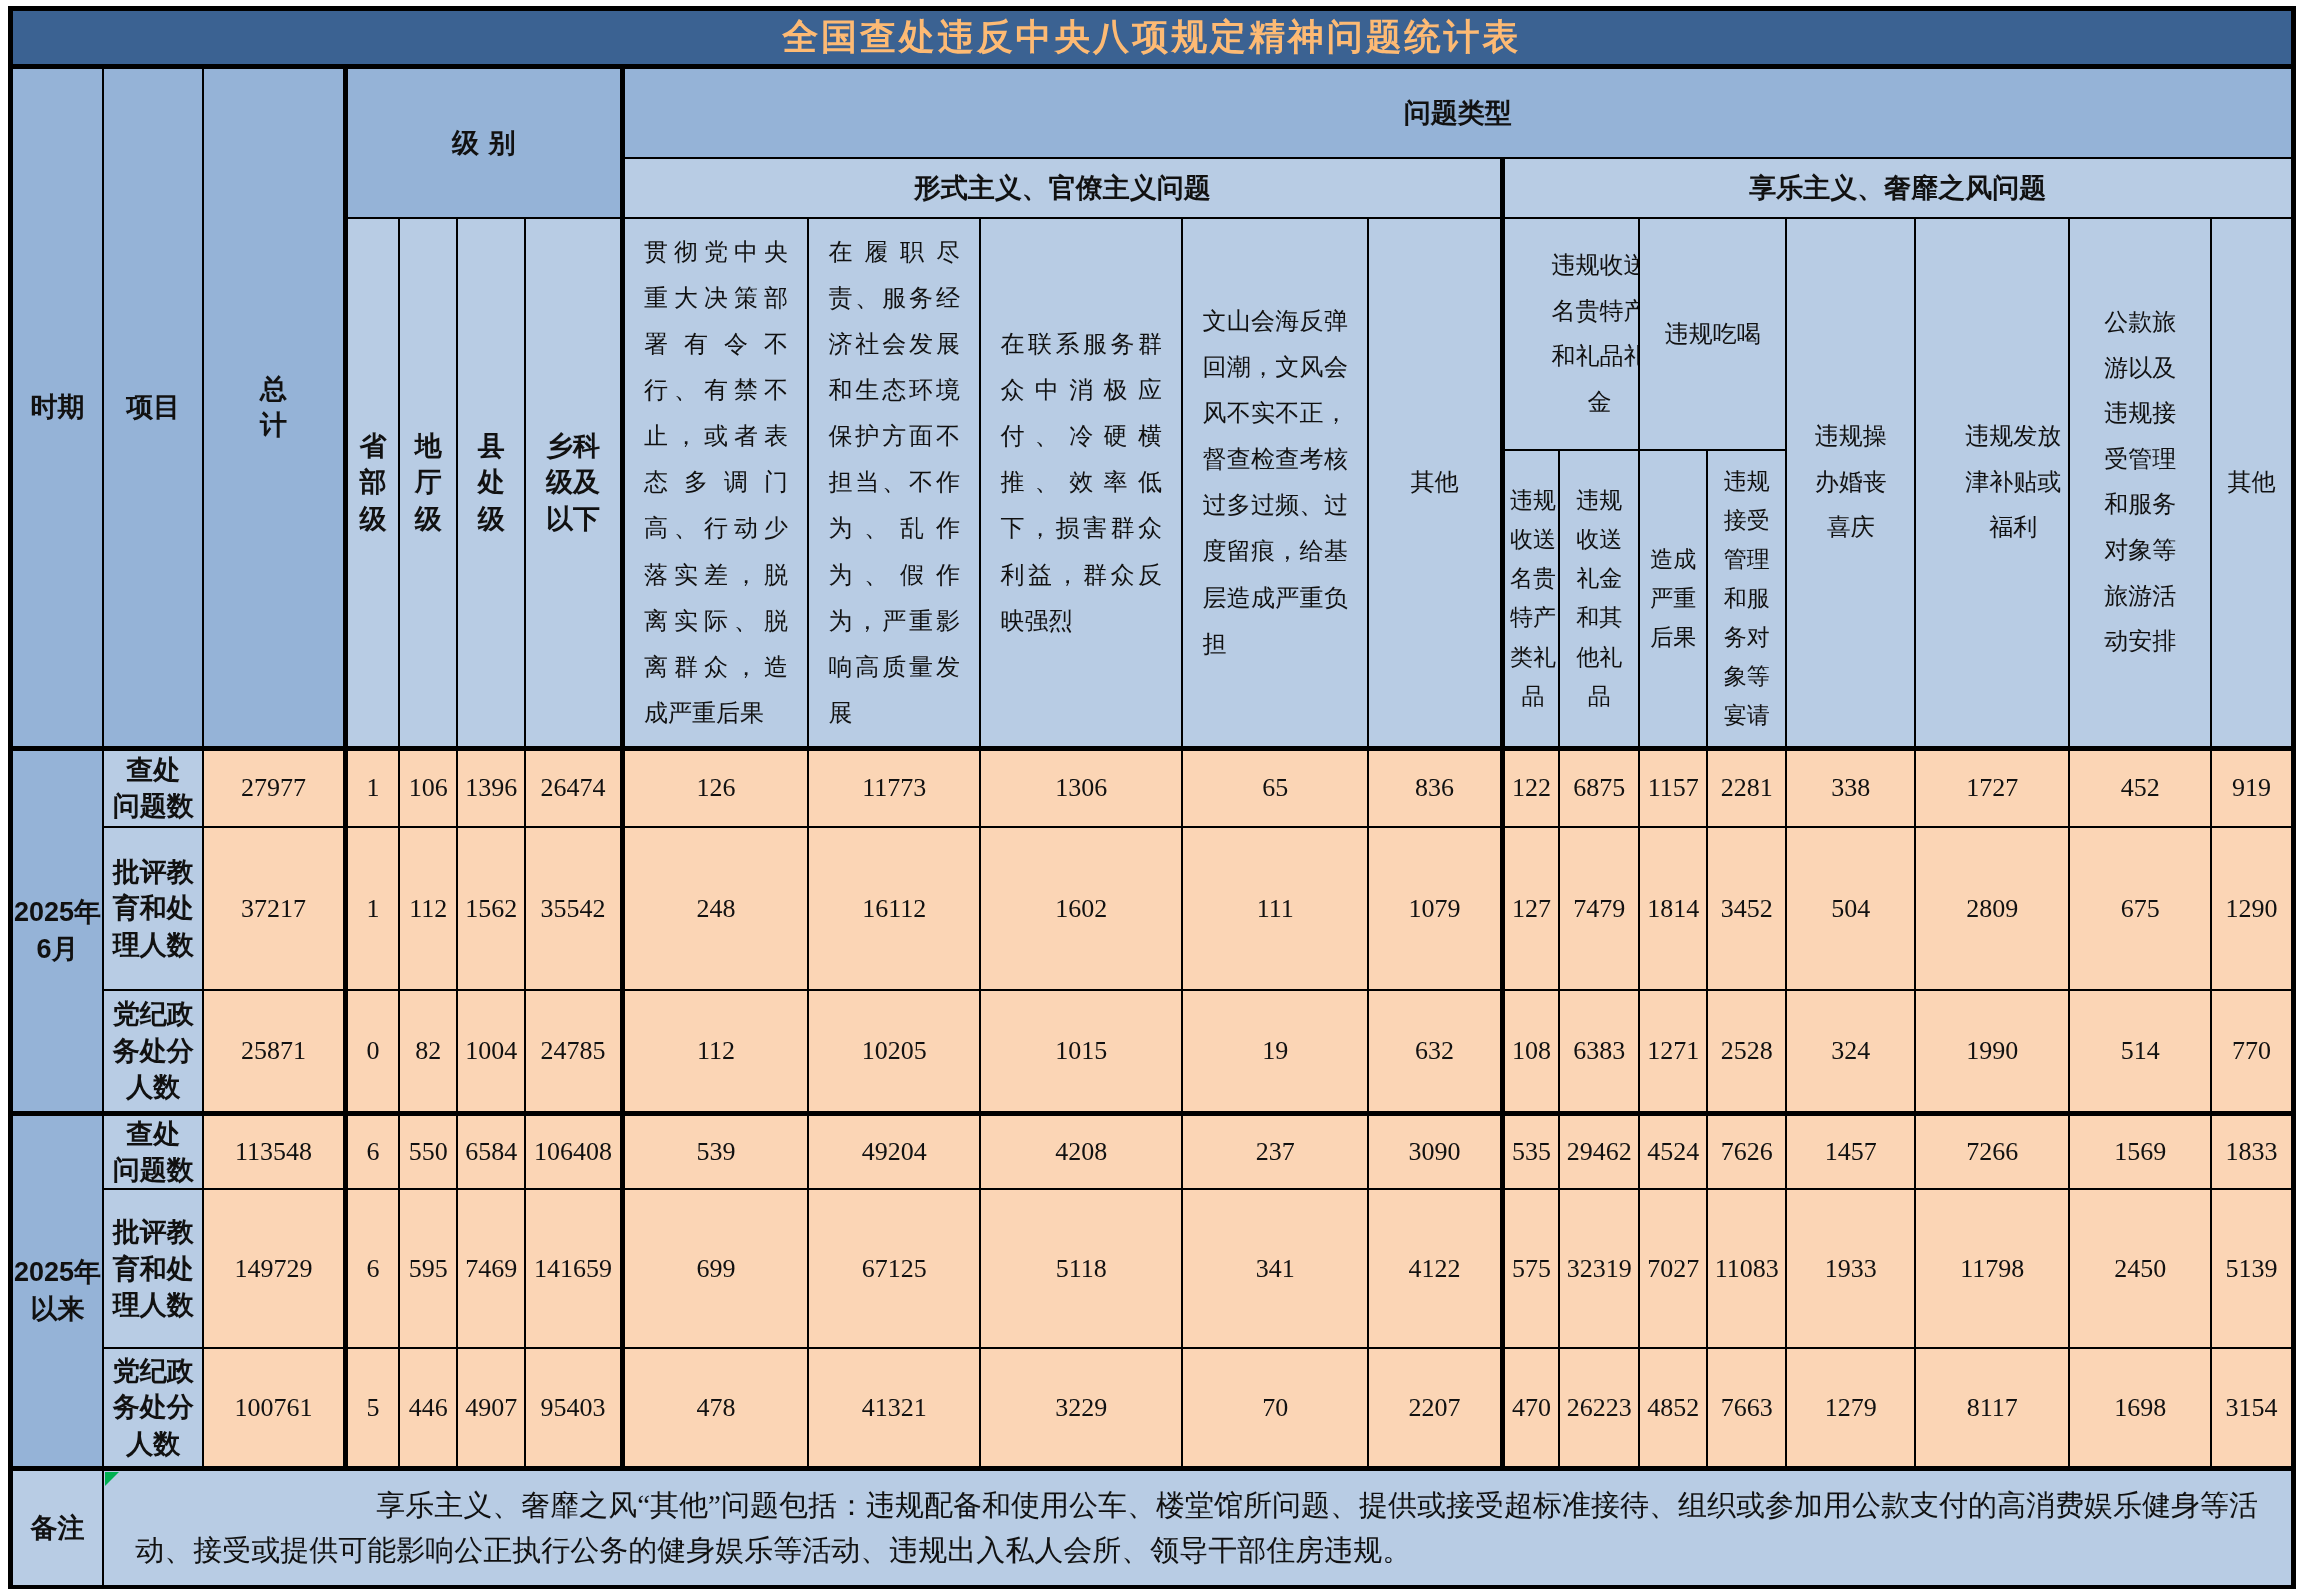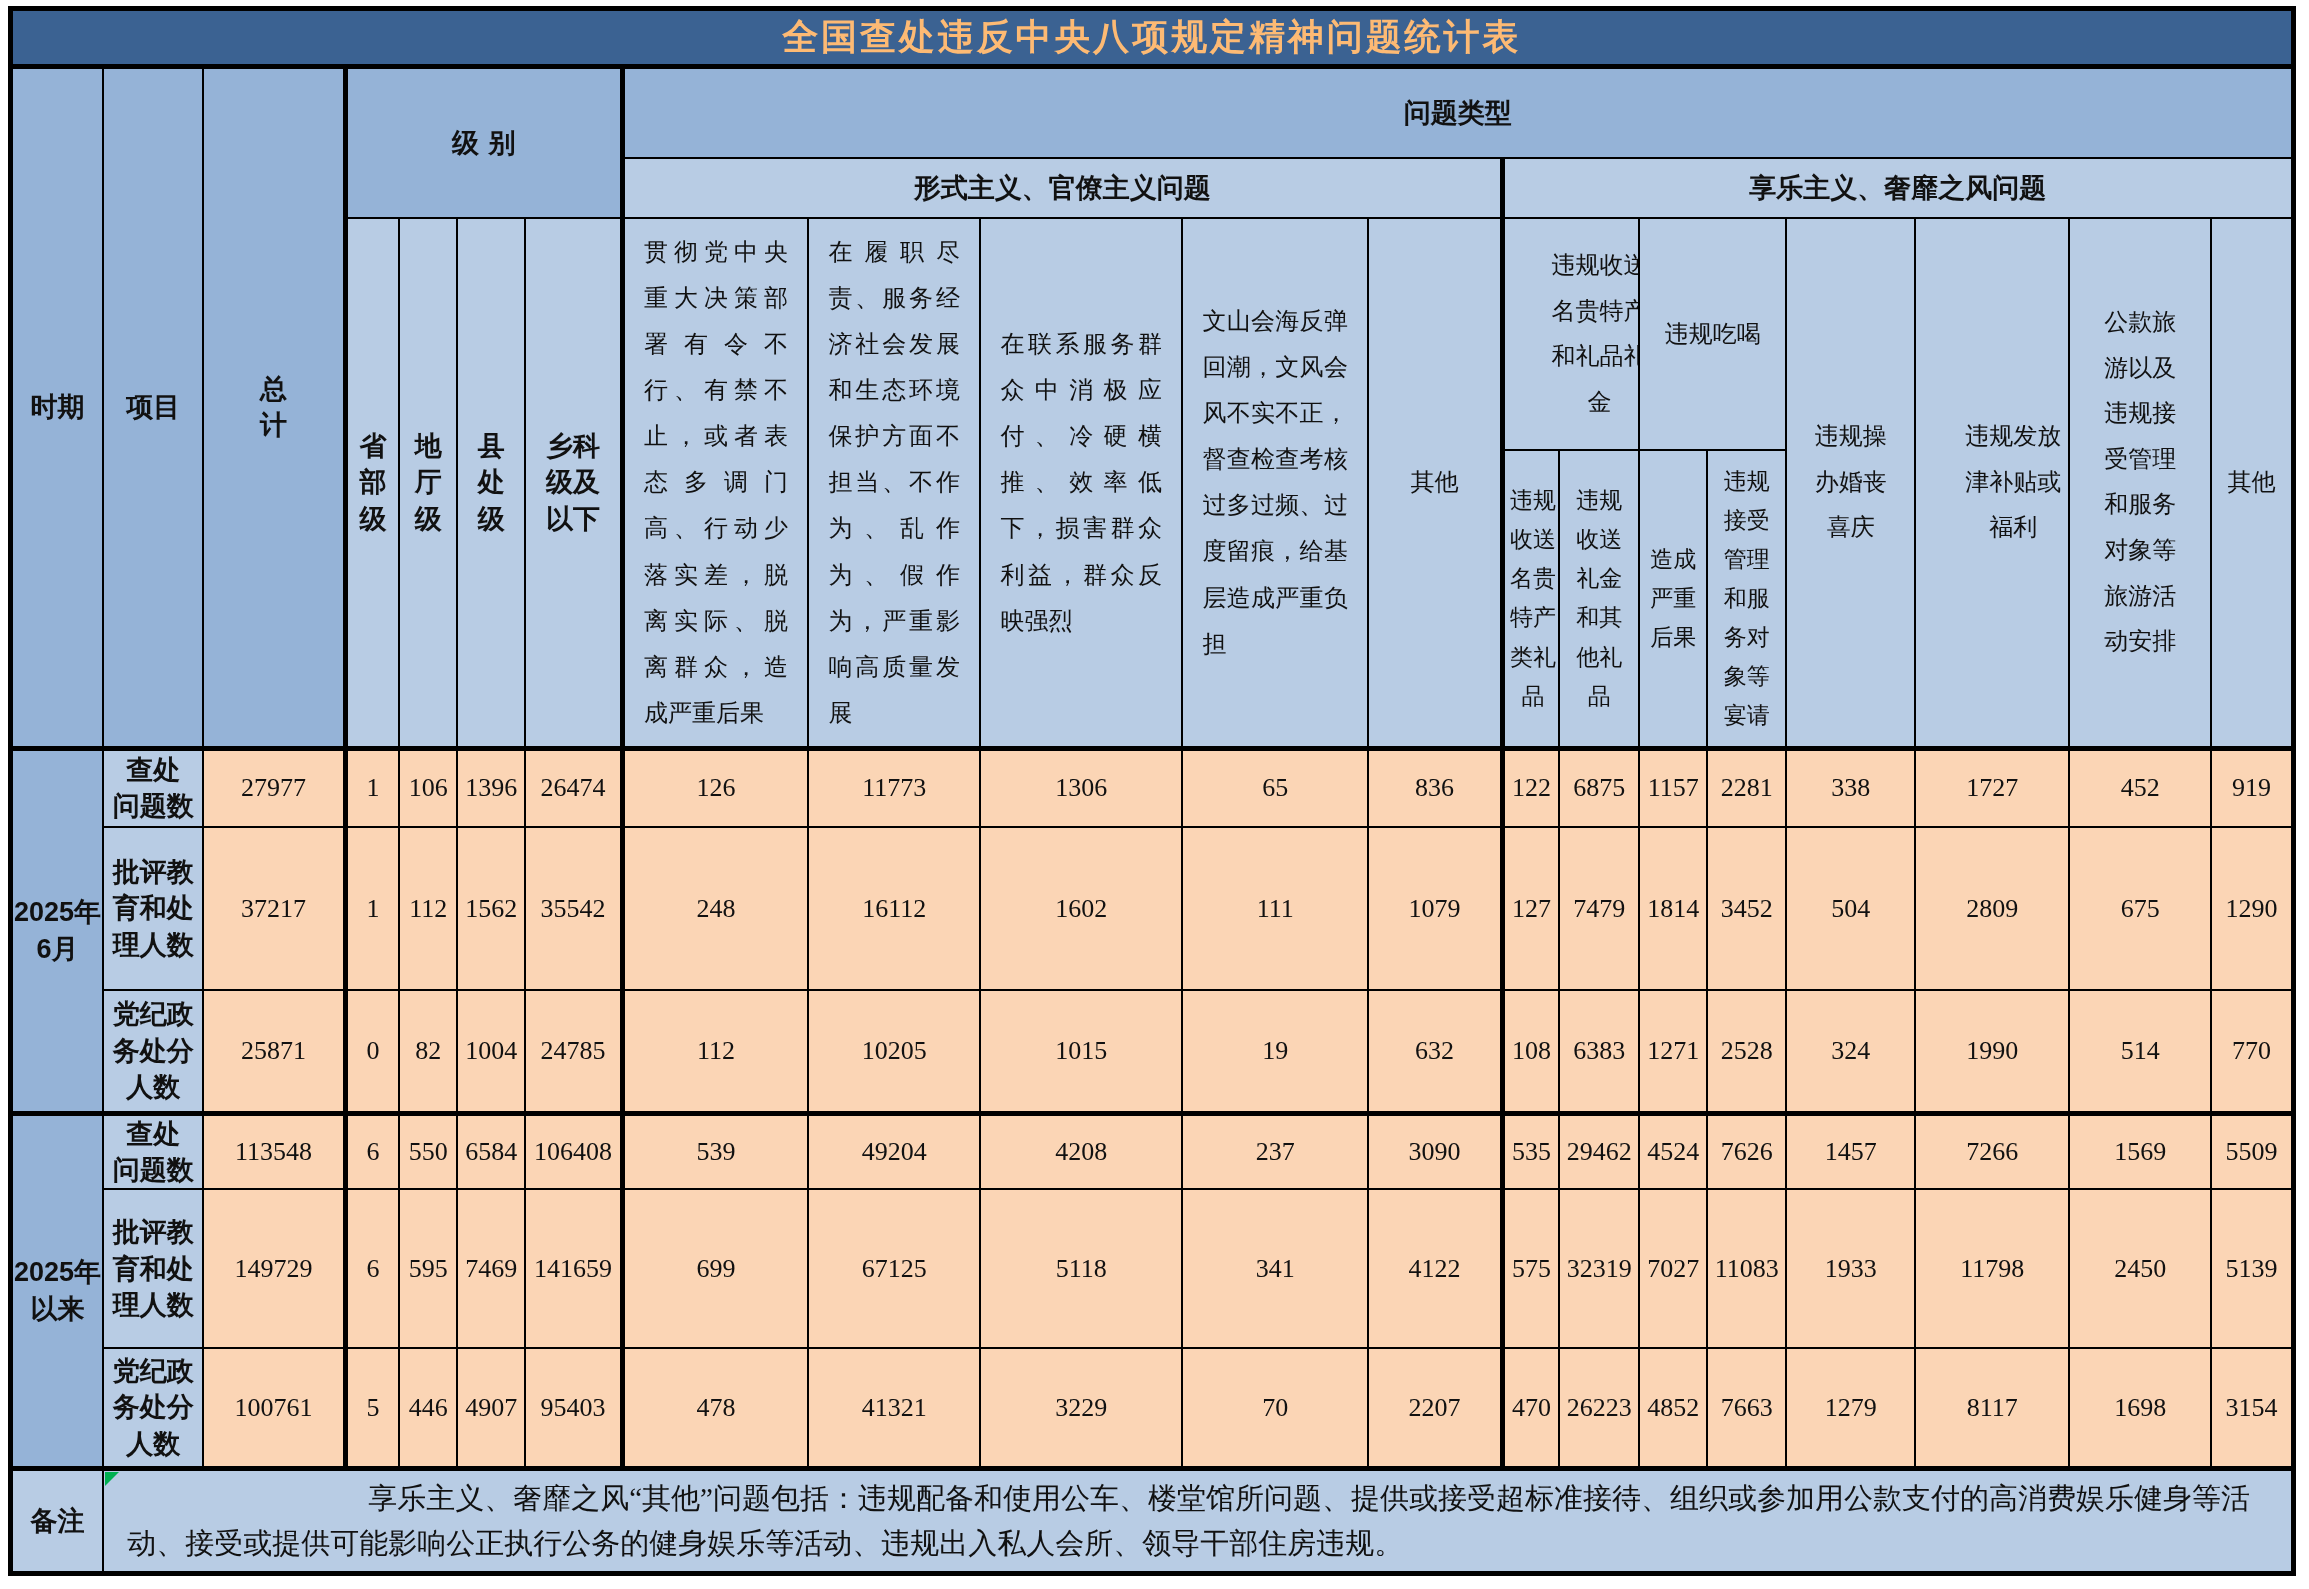--- a/index.html
+++ b/index.html
@@ -21,21 +21,21 @@
         text-align:justify;text-justify:inter-character;line-height:1.92;padding:9.7px 19.3px;}
   .serifh{font-family:"Liberation Serif","DejaVu Serif",serif;font-size:24px;font-weight:normal;line-height:1.9;}
   .sub{font-family:"Liberation Serif","DejaVu Serif",serif;font-size:23px;font-weight:normal;
        line-height:1.7;padding:1.9px 1.9px;text-align:center;}
   .iw1{display:inline-block;width:1.25em;}
   .iw2{display:inline-block;width:2.3em;}
   .iw3{display:inline-block;width:3.25em;}
   .iw4{display:inline-block;width:4.4em;margin-left:42px;}
   .notecell{text-align:left;position:relative;padding:3.9px 23px;
             font-family:"Liberation Serif","DejaVu Serif",serif;font-size:29px;line-height:1.55;}
-  .notecell p{margin:0;text-indent:241px;}
+  .notecell p{margin:8px;text-indent:241px;}
   .flag{position:absolute;left:1px;top:1px;width:0;height:0;
         border-top:14.5px solid #00B050;border-right:14.5px solid transparent;}
   .tr-title{height:58px}.tr-a{height:92px}.tr-b{height:60px}.tr-c{height:219px}.tr-d{height:270px}
   .tr-r1{height:79px}.tr-r2{height:163px}.tr-r3{height:123px}
   .tr-r4{height:71px}.tr-r5{height:159px}.tr-r6{height:120px}
   .tr-note{height:105px}
 </style>
 </head>
 <body>
 
@@ -198,21 +198,21 @@
     <td class="num tt">4208</td>
     <td class="num tt">237</td>
     <td class="num tt vr">3090</td>
     <td class="num tt">535</td>
     <td class="num tt">29462</td>
     <td class="num tt">4524</td>
     <td class="num tt">7626</td>
     <td class="num tt">1457</td>
     <td class="num tt">7266</td>
     <td class="num tt">1569</td>
-    <td class="num tt">5509</td>
+    <td class="num tt">1833</td>
   </tr>
 
   <tr class="tr-r5">
     <td class="hl hb pre">批评教
 育和处
 理人数</td>
     <td class="num vr">149729</td>
     <td class="num">6</td>
     <td class="num">595</td>
     <td class="num">7469</td>

